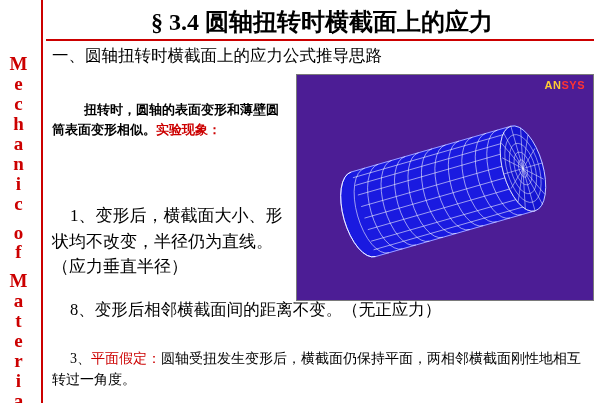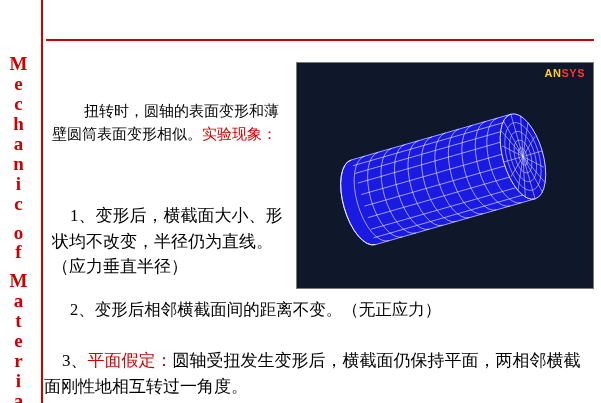--- a/index.html
+++ b/index.html
@@ -75,56 +75,57 @@
     color: #000000;
     font-size: 16px;
     line-height: 1.42;
   }
   .l1 { left: 52px; top: 44px; width: 430px; font-size: 16.5px; }
   .l2 { left: 62px; top: 70px; width: 240px; font-size: 16.5px; }
   .para1 {
     left: 52px;
     top: 100px;
     width: 238px;
-    font-size: 15px;
+    font-size: 13px;
     text-indent: 32px;
     line-height: 1.5;
+    font-weight: bold;
   }
   .hl { color: #cc0000; }
   .para2 {
     left: 52px;
     top: 203px;
     width: 238px;
     font-size: 17px;
     text-indent: 18px;
     line-height: 1.5;
   }
   .para3 {
     left: 52px;
     top: 298px;
     width: 540px;
     font-size: 16.5px;
     text-indent: 18px;
   }
   .para4 {
-    left: 44px;
+    left: 52px;
     top: 348px;
     width: 540px;
-    font-size: 17px;
+    font-size: 14px;
     text-indent: 18px;
     line-height: 1.5;
   }
   
   .fig {
     position: absolute;
     left: 296px;
-    top: 62px;
+    top: 74px;
     width: 296px;
     height: 225px;
-    background: #0f172a;
+    background: #4c1d95;
     border: 1px solid #7a7a7a;
     overflow: hidden;
   }
   .ansys-logo {
     position: absolute;
     right: 8px;
     top: 4px;
     font-family: "Liberation Sans", sans-serif;
     font-size: 11px;
     font-weight: bold;
@@ -157,30 +158,32 @@
     <span class="ch">t</span>
     <span class="ch">e</span>
     <span class="ch">r</span>
     <span class="ch">i</span>
     <span class="ch">a</span>
 
   </div>
 
   <div class="vline"></div>
 
+  <div class="title">§ 3.4    圆轴扭转时横截面上的应力</div>
   <div class="title-rule"></div>
 
+  <div class="body-text l1">一、圆轴扭转时横截面上的应力公式推导思路</div>
 
   <div class="body-text para1">
     <span>扭转时，圆轴的表面变形和薄壁圆筒表面变形相似。</span><span class="hl">实验现象：</span>
   </div>
 
   <div class="body-text para2">1、变形后，横截面大小、形状均不改变，半径仍为直线。（应力垂直半径）</div>
 
-  <div class="body-text para3">2、变形后相邻横截面间的距离不变。（无正应力）</div>
+  <div class="body-text para3">8、变形后相邻横截面间的距离不变。（无正应力）</div>
 
   <div class="body-text para4">
     <span>3、</span><span class="hl">平面假定：</span><span>圆轴受扭发生变形后，横截面仍保持平面，两相邻横截面刚性地相互转过一角度。</span>
   </div>
 
   <div class="fig">
     <div class="ansys-logo">
       <span class="a1">AN</span><span class="a2">SYS</span>
     </div>
     <svg width="294" height="223" viewBox="0 0 294 223">

